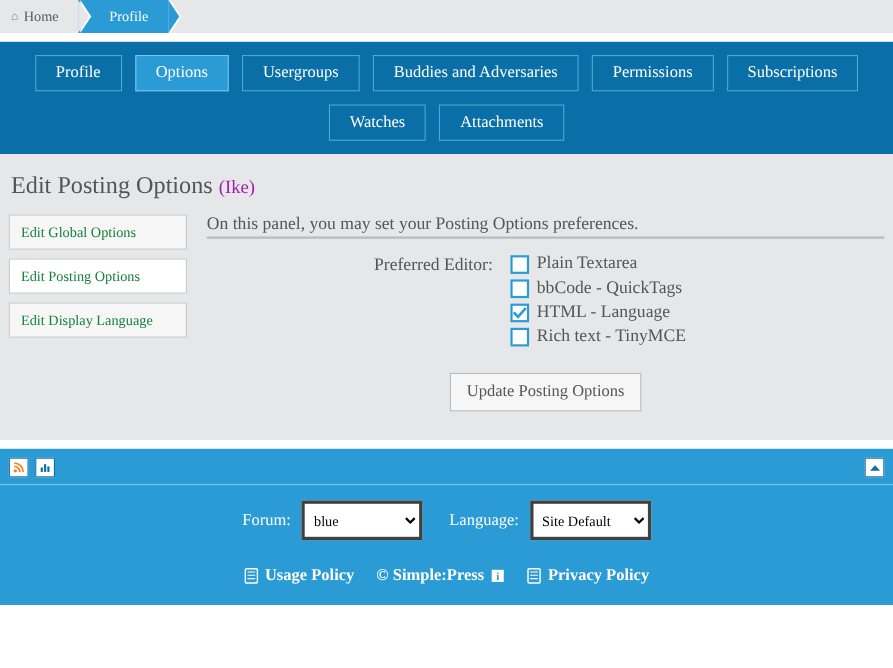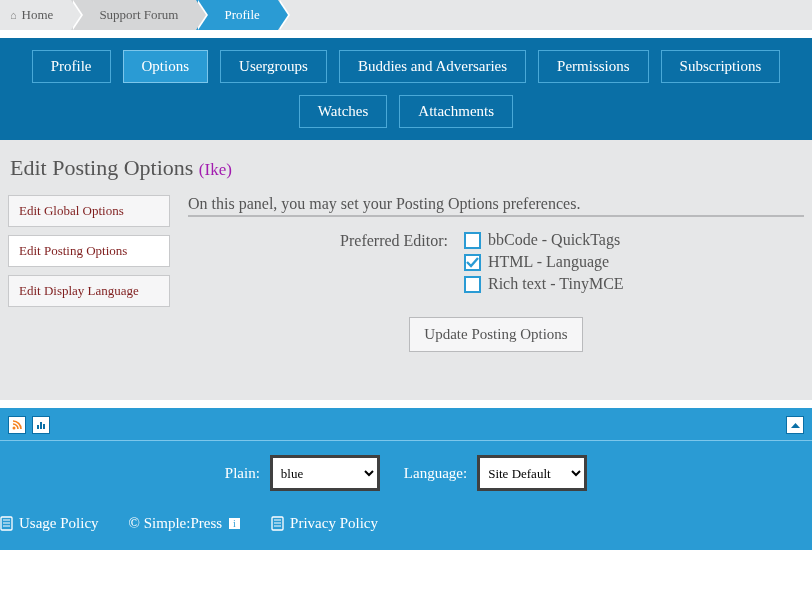--- a/index.html
+++ b/index.html
@@ -91,21 +91,21 @@
     margin: 0 0 14px 2px;
   }
   .page-title .sub { font-size: 17px; color: #a21caf; }
   .layout { display: flex; gap: 18px; }
   .side { width: 162px; flex-shrink: 0; display: flex; flex-direction: column; gap: 8px;}
   .side-item {
     background: #f6f6f7;
     border: 1px solid #c8c9cb;
     padding: 7px 10px;
     font-size: 13px;
-    color: #7f1d1d;
+    color: #15803d;
     cursor: pointer;
   }
   .side-item.active { background: #fff; }
   .main { flex: 1; }
   .panel-desc {
     color: #555;
     font-size: 16px;
     padding-bottom: 2px;
     border-bottom: 2px solid #b9babc;
     margin-bottom: 14px;
@@ -178,37 +178,36 @@
     font-family: inherit;
     font-size: 13px;
     padding: 2px 4px;
     background: #fff;
     border: 3px solid #404040;
     min-width: 110px;
     height: 36px;
   }
   .footer-links {
     display: flex;
-    gap: 30px;
+    justify-content: center;
+    gap: 20px;
     padding-top: 10px;
     font-size: 15px;
+    font-weight: bold;
   }
   .flink { display: flex; align-items: center; gap: 6px; cursor: pointer; }
   .doc-icon { width: 13px; height: 15px; }
 </style>
 </head>
 <body>
 
 <div class="breadcrumb">
   <div class="crumb">
     <span class="home-glyph">⌂</span>
     <span>Home</span>
-  </div>
-  <div class="crumb light">
-    <span>Support Forum</span>
   </div>
   <div class="crumb active">
     <span>Profile</span>
   </div>
 </div>
 
 <div class="tabbar">
   <div class="tab">Profile</div>
   <div class="tab active">Options</div>
   <div class="tab">Usergroups</div>
@@ -231,20 +230,26 @@
       <div class="side-item active">Edit Posting Options</div>
       <div class="side-item">Edit Display Language</div>
     </div>
 
     <div class="main">
       <div class="panel-desc">On this panel, you may set your Posting Options preferences.</div>
 
       <div class="form-row">
         <div class="form-label">Preferred Editor:</div>
         <div class="opts">
+          <label class="opt">
+            <span class="chk">
+              
+            </span>
+            <span>Plain Textarea</span>
+          </label>
           <label class="opt">
             <span class="chk">
               
             </span>
             <span>bbCode - QuickTags</span>
           </label>
           <label class="opt">
             <span class="chk checked">
               <svg width="13" height="13" viewBox="0 0 13 13">
                   <path d="M1 6 L5 10 L12 2" stroke="#2a9bd4" stroke-width="2.4" fill="none"></path>
@@ -288,21 +293,21 @@
     </div>
     <span class="ficon">
       <svg width="11" height="11" viewBox="0 0 11 11">
           <path d="M1 8 L5.5 3 L10 8 Z" fill="#0a6fa6"></path>
         </svg>
     </span>
   </div>
 
   <div class="footer-mid">
     <div class="sel-group">
-      <span>Plain:</span>
+      <span>Forum:</span>
       <select>
         <option>blue</option>
       </select>
     </div>
     <div class="sel-group">
       <span>Language:</span>
       <select>
         <option>Site Default</option>
       </select>
     </div>

